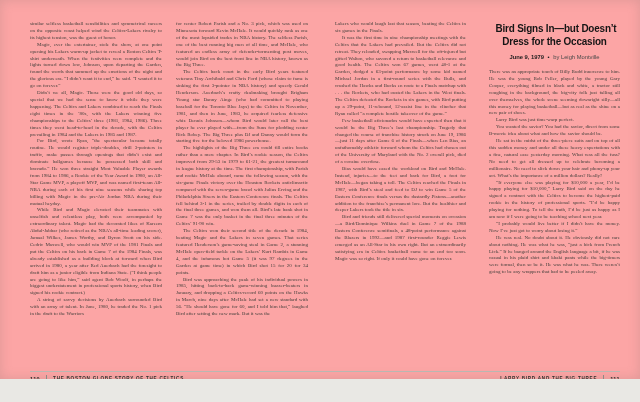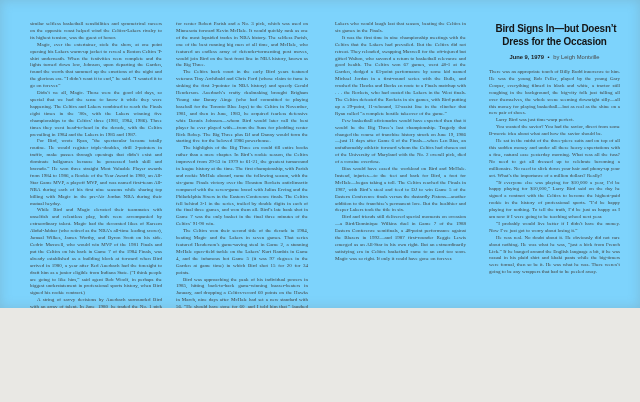--- a/index.html
+++ b/index.html
@@ -1,17 +1,17 @@
 <!DOCTYPE html>
 <html><head>
 <meta charset="utf-8">
 <style>
   html,body{margin:0;padding:0;background:#e9e8e4;}
   .spread{
-    position:relative;width:640px;height:308px;background:#7dd3fc;
+    position:relative;width:640px;height:379px;background:#fca5a5;
     box-shadow:inset 0 0 12px rgba(110,105,95,.22);
     font-family:"Liberation Serif", serif;overflow:hidden;
   }
   .col{position:absolute;top:21px;height:350px;overflow:hidden;}
   .col-1{left:30px;width:132px;}
   .col-2{left:176px;width:132px;}
   .col-3{left:335px;width:131px;}
   .col-4{left:489px;width:131px;}
   .col p{
     margin:0;font-size:5px;line-height:6.9px;text-align:justify;

